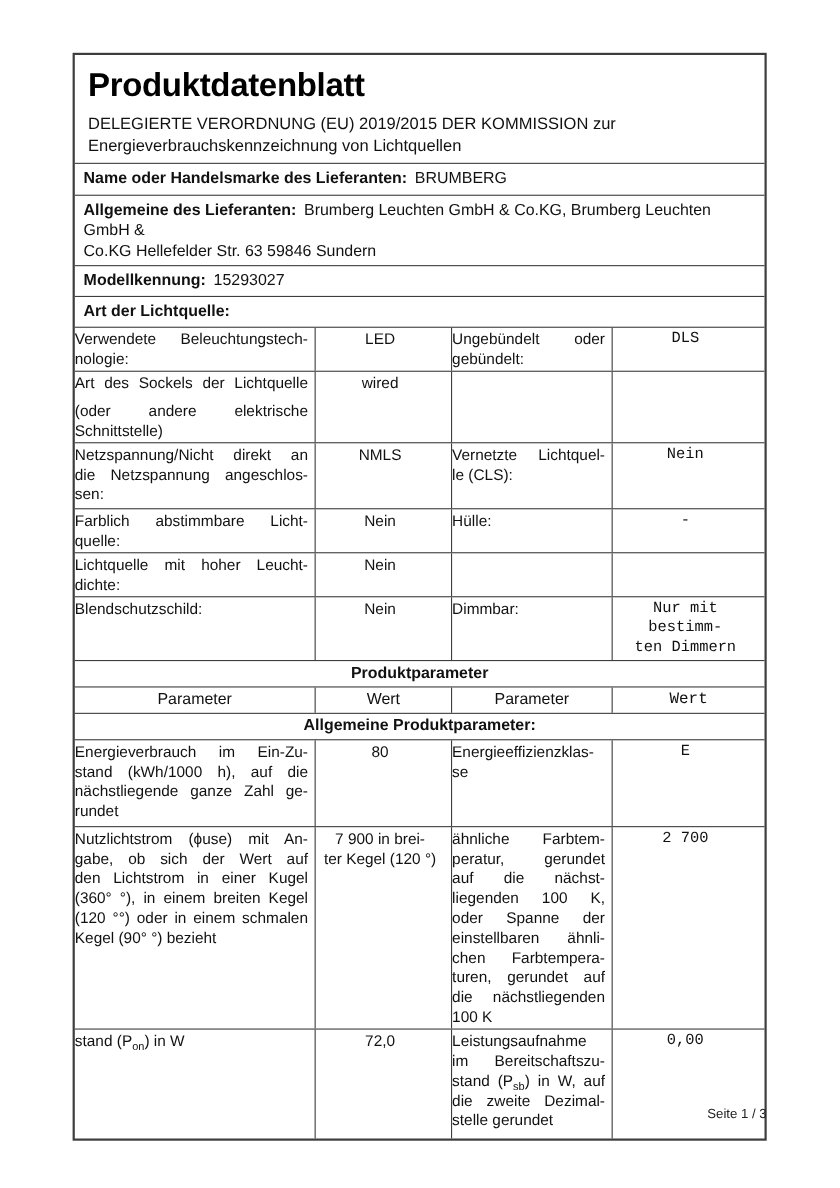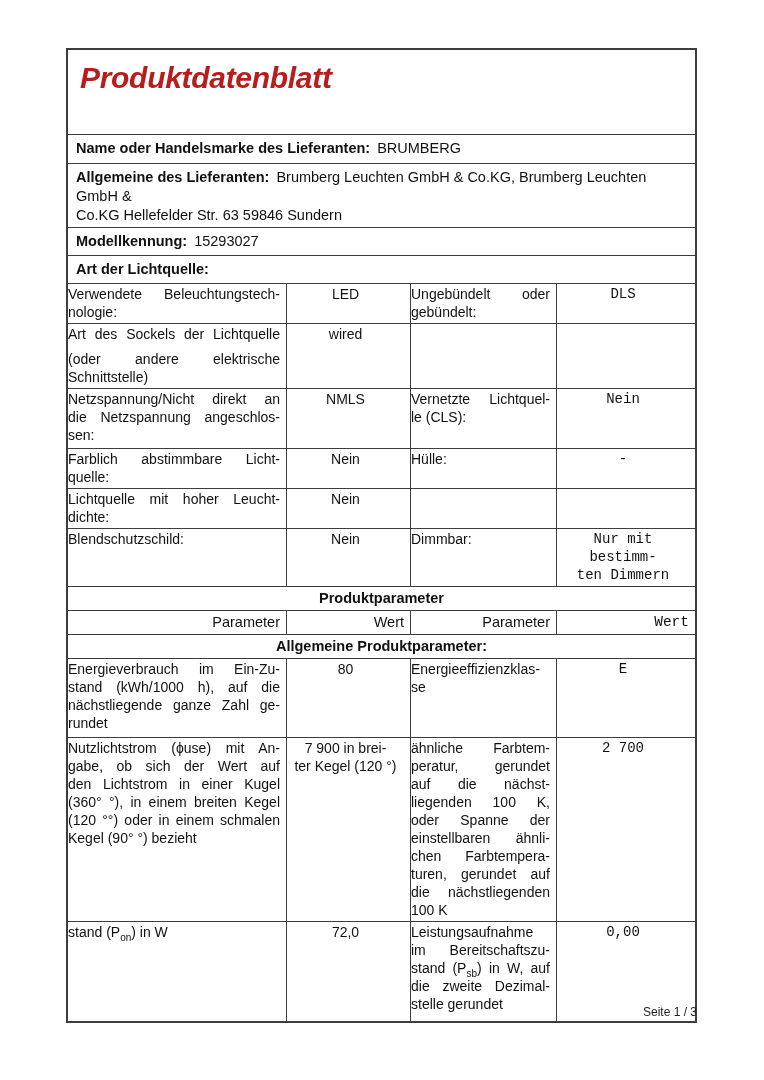--- a/index.html
+++ b/index.html
@@ -31,32 +31,36 @@
   
   .just .ln { text-align: justify; text-align-last: justify; }
   .just .ln.last { text-align-last: left; }
   .ln.gap { height: 7px; }
   .tcell { padding: 10px 12px 6px 12px; }
   .title { font-size: 30px; font-weight: bold; line-height: 36px; margin-bottom: 7px; letter-spacing: -0.3px; }
   .subtitle { font-size: 15px; line-height: 19.5px; }
   .lab { padding-top: 4px; padding-left: 8px; font-size: 14.5px; line-height: 19px; }
   .hdr { justify-content: center; }
   .hdr .cell { width: 100%; text-align: center; font-weight: bold; font-size: 14.5px; padding: 2px 6px 3px; }
-  .chead .cell { font-size: 14.5px; padding: 2px 6px 3px; font-weight: normal; text-align: right; }
+  .chead .cell { font-size: 14.5px; padding: 2px 6px 3px; font-weight: normal; text-align: center; }
   .footer { position: absolute; top: 1005px; right: 67px; font-size: 12px; color: #222; }
   sub { font-size: 10px; line-height: 0; }
 </style>
 </head>
 <body>
 
 <div class="doc">
 
   <div class="row first" style="min-height:84px">
     <div class="cell full tcell">
-      <div class="title" style="color: #b91c1c; font-style: italic;">Produktdatenblatt</div>
+      <div class="title" style="color: #000000;">Produktdatenblatt</div>
+      <div class="subtitle">
+          <div class="ln">DELEGIERTE VERORDNUNG (EU) 2019/2015 DER KOMMISSION zur</div>
+          <div class="ln last">Energieverbrauchskennzeichnung von Lichtquellen</div>
+        </div>
     </div>
   </div>
 
   <div class="row" style="min-height:29px">
     <div class="cell full lab">
       <span class="b">Name oder Handelsmarke des Lieferanten:</span><span class="v">BRUMBERG</span>
     </div>
   </div>
 
   <div class="row" style="min-height:48px">

